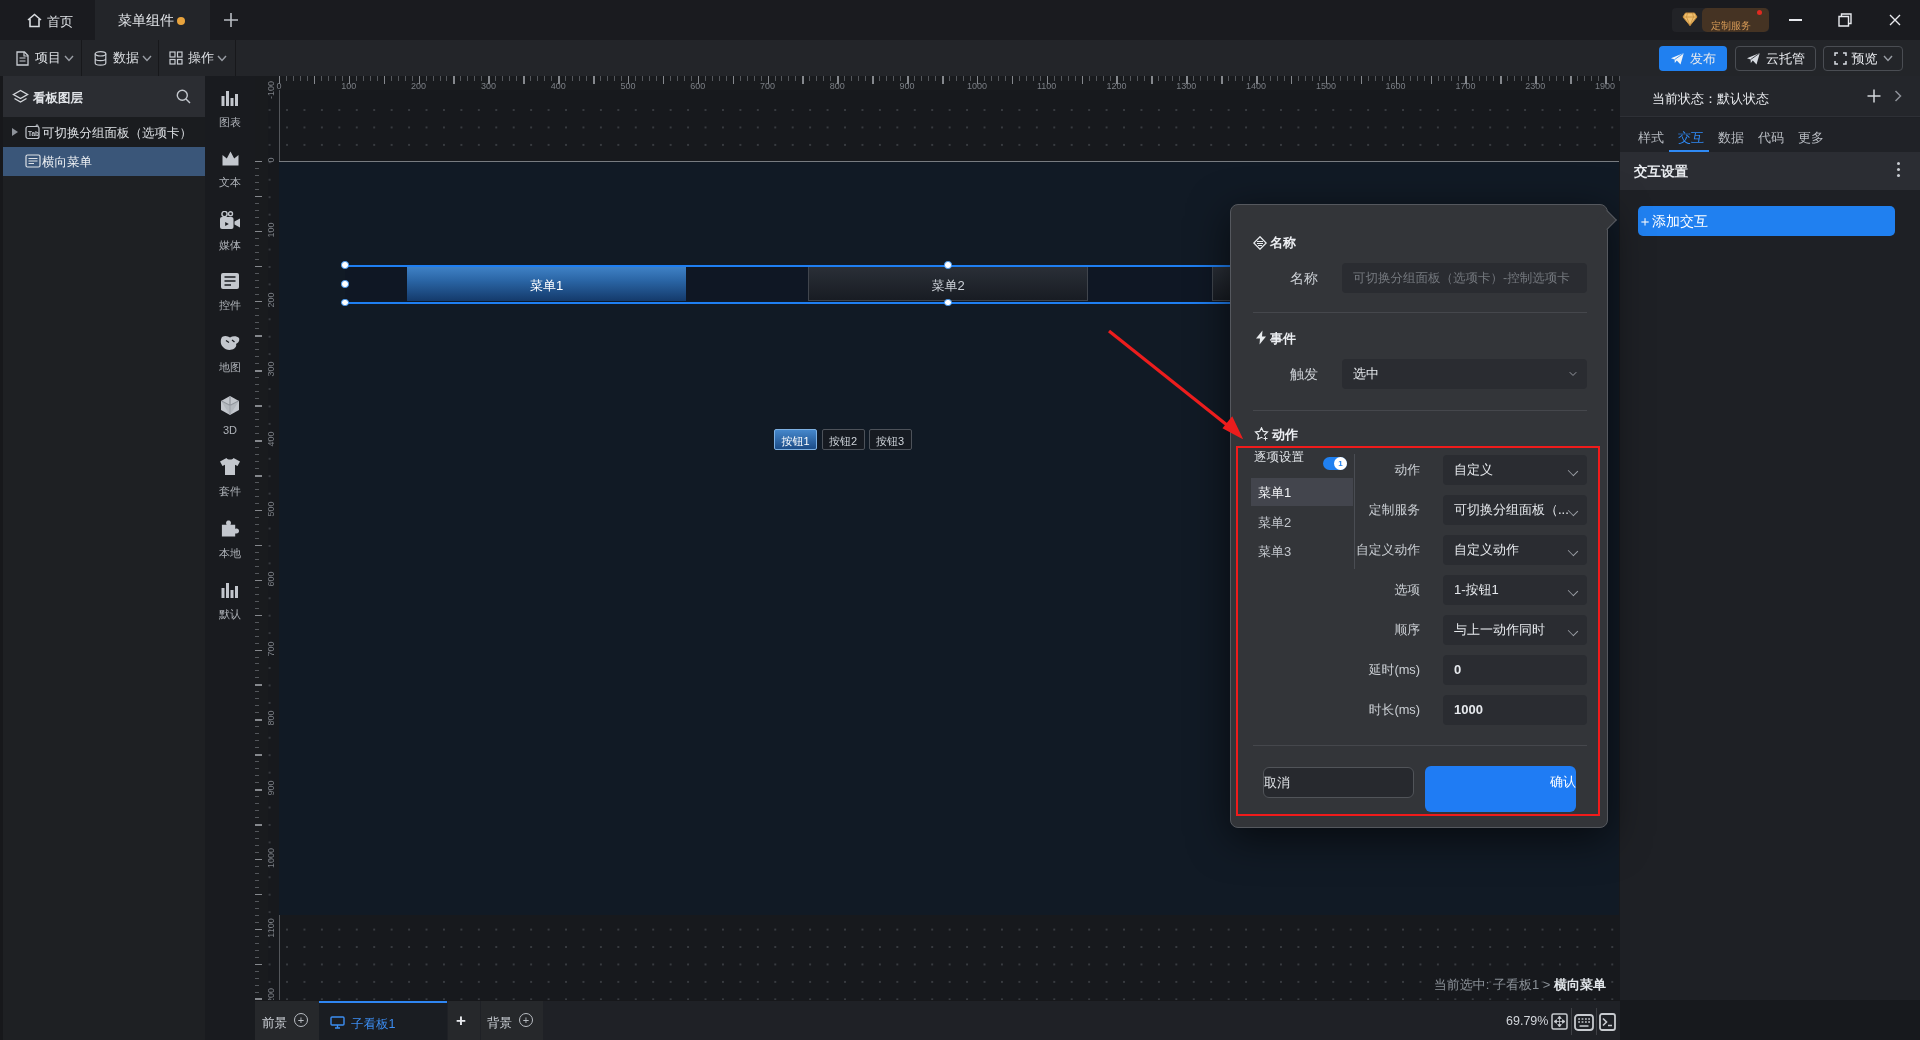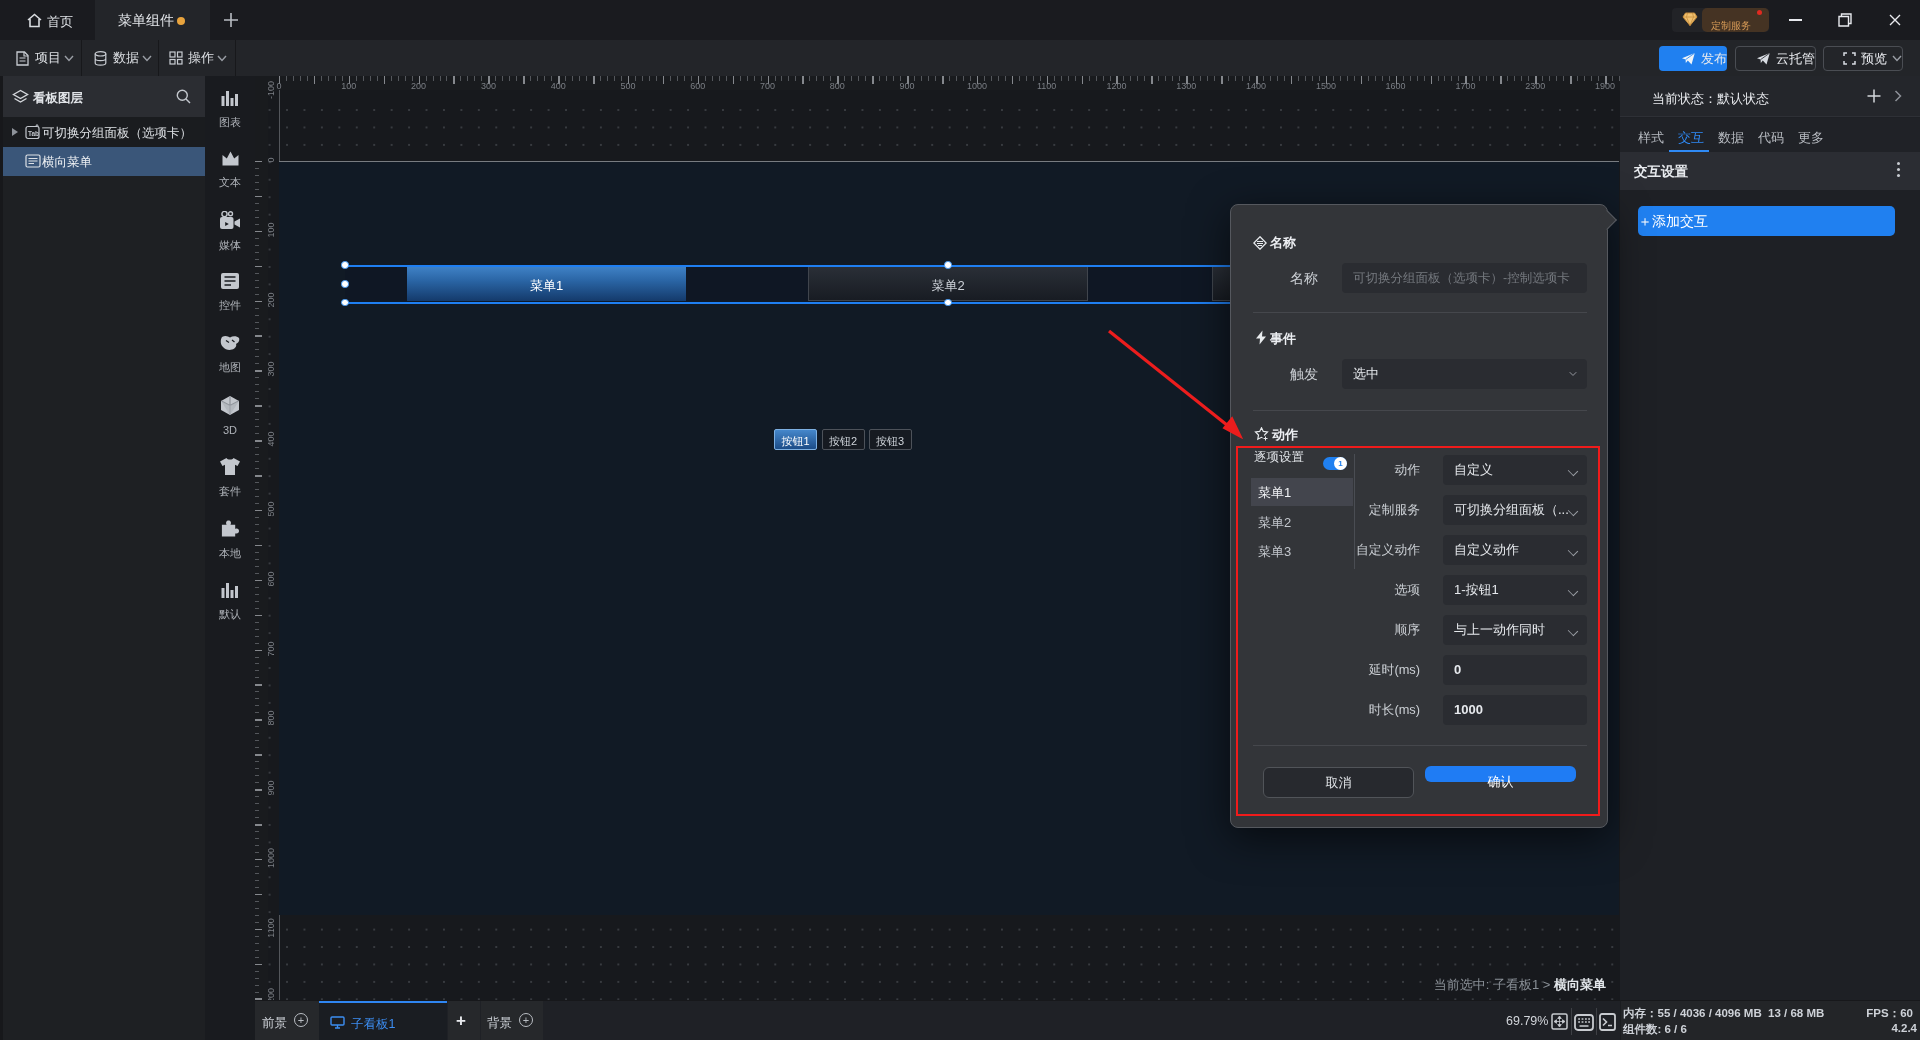--- a/index.html
+++ b/index.html
@@ -8,21 +8,21 @@
 .abs { position:absolute; }
 
 
 #titlebar { position:absolute; left:0; top:0; width:1920px; height:40px; background:#1a1b1f; }
 #tab-active { position:absolute; left:95px; top:0; width:115px; height:40px; background:#232529; }
 
 #menubar { position:absolute; left:0; top:40px; width:1920px; height:36px; background:#232529; }
 .msep { position:absolute; top:0; width:1px; height:36px; background:#17181b; }
 .mitem { position:absolute; top:0; height:36px; line-height:36px; color:#dde0e4; font-size:13px; }
 
-.tbtn { position:absolute; top:6px; height:25px; border-radius:4px; font-size:13px; color:#e8eaee; display:flex; align-items:center; justify-content:flex-end; gap:5px; }
+.tbtn { position:absolute; top:6px; height:25px; border-radius:4px; font-size:13px; color:#e8eaee; display:flex; align-items:center; justify-content:center; gap:5px; }
 
 #layers { position:absolute; left:0; top:76px; width:205px; height:964px; background:#1e2023; border-left:3px solid #17181b; }
 #layers-head { position:absolute; left:0; top:0; width:205px; height:41px; background:#2b2d32; }
 #layers-row1 { position:absolute; left:0; top:41px; width:205px; height:30px; background:#1a1c1f; }
 #layers-row2 { position:absolute; left:0; top:71px; width:205px; height:29px; background:#3a5679; }
 
 #iconbar { position:absolute; left:205px; top:76px; width:50px; height:964px; background:#191b1f; }
 .igroup { position:absolute; left:0; width:50px; text-align:center; color:#b4b8be; }
 .igroup .lbl { font-size:11px; color:#aeb2b8; display:block; margin-top:4px; }
 
@@ -361,26 +361,20 @@
     <svg class="abs" style="left:1319px;top:13px" width="20" height="17" viewBox="0 0 20 17">
         <rect x="1" y="1" width="18" height="15" rx="3" fill="none" stroke="#c8cbd0" stroke-width="1.8"></rect>
         <path d="M4.2 5 H6 M7.6 5 H9.4 M11 5 H12.8 M14.2 5 H16 M4.2 8 H6 M7.6 8 H9.4 M11 8 H12.8 M14.2 8 H16 M5.5 12 H14.5" stroke="#c8cbd0" stroke-width="1.6"></path>
       </svg>
     <div class="abs" style="left:1341px;top:7px;width:1px;height:27px;background:#3e4045"></div>
     <svg class="abs" style="left:1344px;top:12px" width="17" height="18" viewBox="0 0 17 18">
         <rect x="1" y="1" width="15" height="16" rx="2" fill="none" stroke="#c8cbd0" stroke-width="1.8"></rect>
         <path d="M4 5.5 L7.5 9 L4 12.5 M9 12.5 H13" stroke="#c8cbd0" stroke-width="1.6" fill="none"></path>
       </svg>
   </div>
-  <div id="footer-r">
-    <span class="abs" style="left:2px;top:5px;font-size:11.5px;font-weight:bold;color:#ced2d8">内存：55 / 4036 / 4096 MB&nbsp; 13 / 68 MB</span>
-    <span class="abs" style="right:7px;top:5px;font-size:11.5px;font-weight:bold;color:#ced2d8">FPS：60</span>
-    <span class="abs" style="left:2px;top:21px;font-size:11.5px;font-weight:bold;color:#ced2d8">组件数: 6 / 6</span>
-    <span class="abs" style="right:3px;top:21px;font-size:11.5px;font-weight:bold;color:#ced2d8">4.2.4</span>
-  </div>
   <div id="dialog">
     <div class="abs" style="left:369px;top:8px;width:14px;height:14px;background:#333539;border-top:1px solid #55585e;border-right:1px solid #55585e;transform:rotate(45deg)"></div>
     <svg class="abs" style="left:22px;top:31px" width="14" height="14" viewBox="0 0 14 14">
         <path d="M7 0.8 L13.2 7 L7 13.2 L0.8 7 Z" fill="none" stroke="#e8ebee" stroke-width="1.3"></path>
         <path d="M4 5.5 H10 M4 7.5 H10 M5 9.5 H9" stroke="#e8ebee" stroke-width="1"></path>
       </svg>
     <span class="dhead" style="left:39px;top:29px">名称</span>
     <span class="dlabel" style="left:28px;top:58px;width:59px">名称</span>
     <div class="dsel" style="left:111px;top:58px;width:245px;color:#75797f;font-size:12.5px">可切换分组面板（选项卡）-控制选项卡</div>
     <div class="ddiv" style="top:107px"></div>
@@ -416,21 +410,21 @@
     <div class="dsel dchev" style="left:212px;top:330px;width:144px">自定义动作</div>
     <span class="dlabel fl" style="left:100px;top:370px;width:89px">选项</span>
     <div class="dsel dchev" style="left:212px;top:370px;width:144px">1-按钮1</div>
     <span class="dlabel fl" style="left:100px;top:410px;width:89px">顺序</span>
     <div class="dsel dchev" style="left:212px;top:410px;width:144px">与上一动作同时</div>
     <span class="dlabel fl" style="left:100px;top:450px;width:89px">延时(ms)</span>
     <div class="dsel" style="left:212px;top:450px;width:144px;font-weight:bold">0</div>
     <span class="dlabel fl" style="left:100px;top:490px;width:89px">时长(ms)</span>
     <div class="dsel" style="left:212px;top:490px;width:144px;font-weight:bold">1000</div>
     <div class="ddiv" style="top:540px"></div>
-    <div class="abs" style="left:32px;top:562px;width:151px;height:31px;background:#27292e;border:1px solid #515459;border-radius:6px;text-align:center;line-height:29px;font-size:13px;color:#e2e5e9">取消</div>
-    <div class="abs" style="left:194px;top:561px;width:151px;height:16px;background:#1f7cf4;border-radius:6px;text-align:center;line-height:32px;font-size:13px;color:#fff">确认</div>
+    <div class="abs" style="left:32px;top:562px;width:151px;height:31px;background:#27292e;border:1px solid #515459;border-radius:6px;line-height:29px;font-size:13px;color:#e2e5e9">取消</div>
+    <div class="abs" style="left:194px;top:561px;width:151px;height:46px;background:#1f7cf4;border-radius:6px;text-align:right;line-height:32px;font-size:13px;color:#fff">确认</div>
   </div>
   <svg id="redarrow" width="180" height="140" viewBox="0 0 180 140">
       <path d="M29 21 L152 119" stroke="#ec1d1d" stroke-width="3.2" fill="none"></path>
       <path d="M161 127 L144 118 L152 108 Z" fill="#ec1d1d" stroke="#ec1d1d" stroke-width="2"></path>
     </svg>
   <div id="redrect"></div>
 </div>
 
 </body></html>

